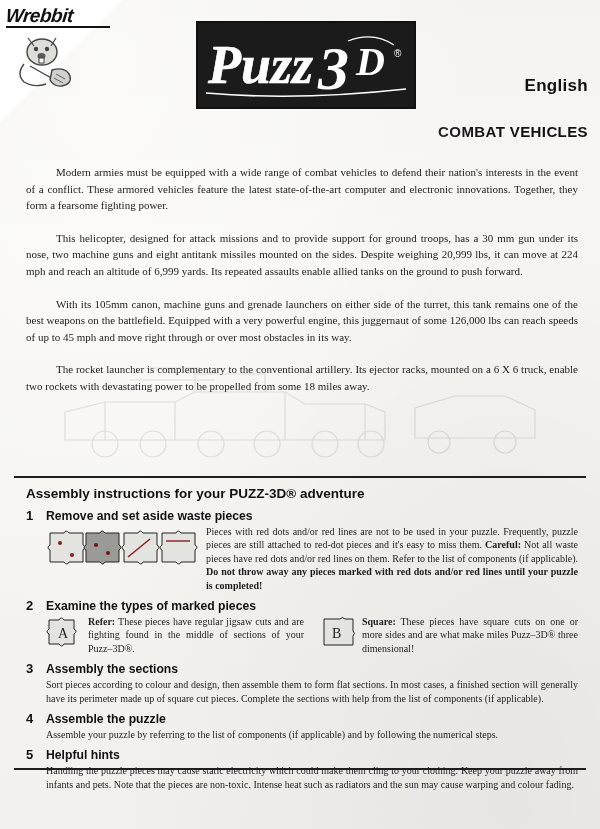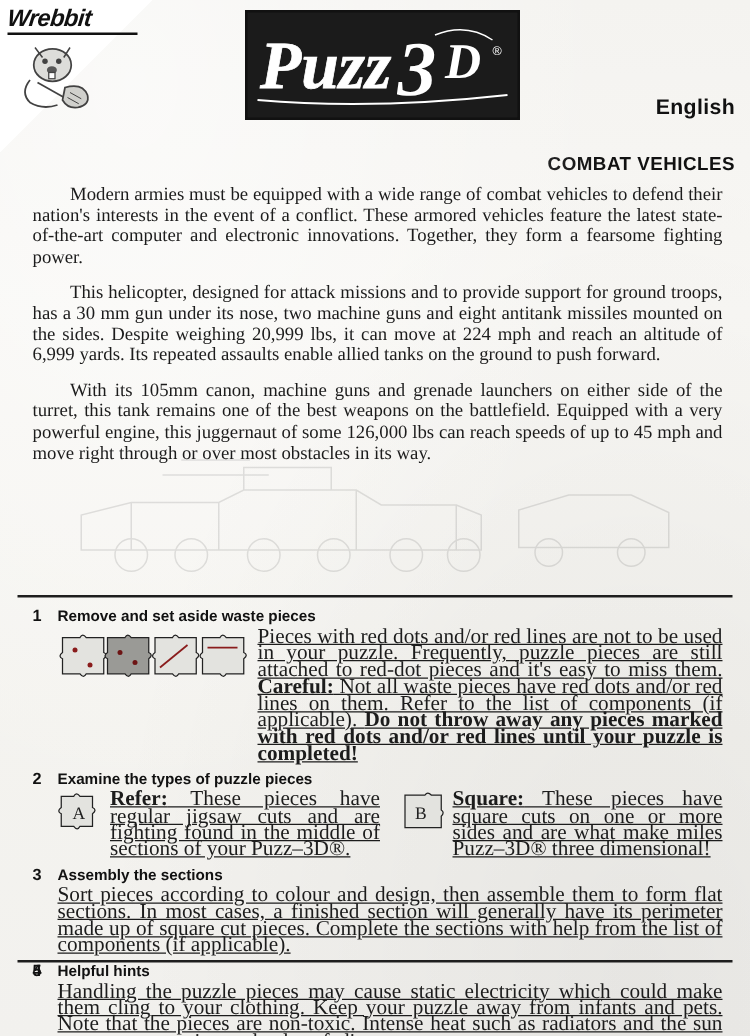--- a/index.html
+++ b/index.html
@@ -70,21 +70,21 @@
   .corner-banner .mascot {
     position: absolute;
     left: 12px; top: 30px;
     width: 66px; height: 62px;
     opacity: 0.85;
   }
 
   
   .logo-box {
     position: absolute;
-    left: 196px; top: 8px;
+    left: 196px; top: 21px;
     width: 216px; height: 84px;
     background: #1b1b1b;
     border: 2px solid #111;
     z-index: 5;
     overflow: hidden;
   }
   .logo-box svg { display: block; }
 
   
   .lang {
@@ -116,22 +116,22 @@
   }
 
   
   .copy {
     position: absolute;
     left: 26px; top: 148px;
     width: 552px;
     z-index: 3;
   }
   .copy p {
-    margin: 0 0 12px 0;
-    font-size: 15px;
+    margin: 16px 0 12px 0;
+    font-size: 11px;
     line-height: 16.6px;
     text-align: justify;
     text-indent: 30px;
     color: #1c1c1c;
   }
 
   
   .rule {
     position: absolute;
     left: 14px;
@@ -172,25 +172,24 @@
   }
   .step .head {
     font-family: "Liberation Sans", sans-serif;
     font-weight: bold;
     font-size: 12.2px;
     color: #111;
     margin-bottom: 2px;
     display: block;
   }
   .step .body {
-    font-size: 17px;
+    font-size: 10px;
     line-height: 13.4px;
     text-align: justify;
     color: #1c1c1c;
-    text-decoration: underline;
   }
   .step .body b { font-weight: bold; }
 
   
   .row {
     display: flex;
     gap: 8px;
     align-items: flex-start;
   }
   .art-pieces { flex: 0 0 152px; padding-top: 2px; }
@@ -267,25 +266,27 @@
     </svg>
   </div>
 
   <div class="lang">English</div>
   <div class="title">COMBAT VEHICLES</div>
 
   <div class="copy">
     <p>Modern armies must be equipped with a wide range of combat vehicles to defend their nation's interests in the event of a conflict. These armored vehicles feature the latest state-of-the-art computer and electronic innovations. Together, they form a fearsome fighting power.</p>
     <p>This helicopter, designed for attack missions and to provide support for ground troops, has a 30 mm gun under its nose, two machine guns and eight antitank missiles mounted on the sides. Despite weighing 20,999 lbs, it can move at 224 mph and reach an altitude of 6,999 yards. Its repeated assaults enable allied tanks on the ground to push forward.</p>
     <p>With its 105mm canon, machine guns and grenade launchers on either side of the turret, this tank remains one of the best weapons on the battlefield. Equipped with a very powerful engine, this juggernaut of some 126,000 lbs can reach speeds of up to 45 mph and move right through or over most obstacles in its way.</p>
+    <p>The rocket launcher is complementary to the conventional artillery. Its ejector racks, mounted on a 6 X 6 truck, enable two rockets with devastating power to be propelled from some 18 miles away.</p>
   </div>
 
   <div class="rule top"></div>
 
   <div class="assembly">
+    <h2>Assembly instructions for your PUZZ-3D® adventure</h2>
 
     <div class="step">
       <span class="num">1</span>
       <span class="head">Remove and set aside waste pieces</span>
       <div class="row">
         <div class="art-pieces">
           <svg width="152" height="42" viewBox="0 0 152 42" stroke="#222" stroke-width="1" fill="#e3e3df">
             <g>
               <path d="M4 6 h14 q2 -4 5 0 h14 v12 q4 2 0 5 v12 h-14 q-2 4 -5 0 h-14 v-12 q-4 -2 0 -5 z"></path>
               <circle cx="14" cy="16" r="2" fill="#8a1c1c" stroke="none"></circle>
@@ -301,21 +302,21 @@
           </svg>
         </div>
         <div class="body">
           <span>Pieces with red dots and/or red lines are not to be used in your puzzle. Frequently, puzzle pieces are still attached to red-dot pieces and it's easy to miss them. </span><b>Careful:</b><span> Not all waste pieces have red dots and/or red lines on them. Refer to the list of components (if applicable). </span><b>Do not throw away any pieces marked with red dots and/or red lines until your puzzle is completed!</b>
         </div>
       </div>
     </div>
 
     <div class="step">
       <span class="num">2</span>
-      <span class="head">Examine the types of puzzle pieces</span>
+      <span class="head">Examine the types of marked pieces</span>
       <div class="twocol">
         <div class="col">
           <div class="tile">
             <svg width="36" height="34" viewBox="0 0 36 34" stroke="#222" stroke-width="1" fill="#e3e3df">
               <path d="M3 5 h10 q2 -4 5 0 h10 v9 q4 2 0 5 v10 h-10 q-2 4 -5 0 h-10 v-10 q-4 -2 0 -5 z"></path>
               <text x="12" y="23" font-family="Liberation Serif, serif" font-size="14" fill="#222" stroke="none">A</text>
             </svg>
           </div>
           <div class="body">
             <b>Refer:</b><span> These pieces have regular jigsaw cuts and are fighting found in the middle of sections of your Puzz–3D®.</span>
@@ -336,20 +337,22 @@
     </div>
 
     <div class="step">
       <span class="num">3</span>
       <span class="head">Assembly the sections</span>
       <div class="body">Sort pieces according to colour and design, then assemble them to form flat sections. In most cases, a finished section will generally have its perimeter made up of square cut pieces. Complete the sections with help from the list of components (if applicable).</div>
     </div>
 
     <div class="step">
       <span class="num">4</span>
+      <span class="head">Assemble the puzzle</span>
+      <div class="body">Assemble your puzzle by referring to the list of components (if applicable) and by following the numerical steps.</div>
     </div>
 
     <div class="step">
       <span class="num">5</span>
       <span class="head">Helpful hints</span>
       <div class="body">Handling the puzzle pieces may cause static electricity which could make them cling to your clothing. Keep your puzzle away from infants and pets. Note that the pieces are non-toxic. Intense heat such as radiators and the sun may cause warping and colour fading.</div>
     </div>
   </div>
 
   <div class="rule bottom"></div>

